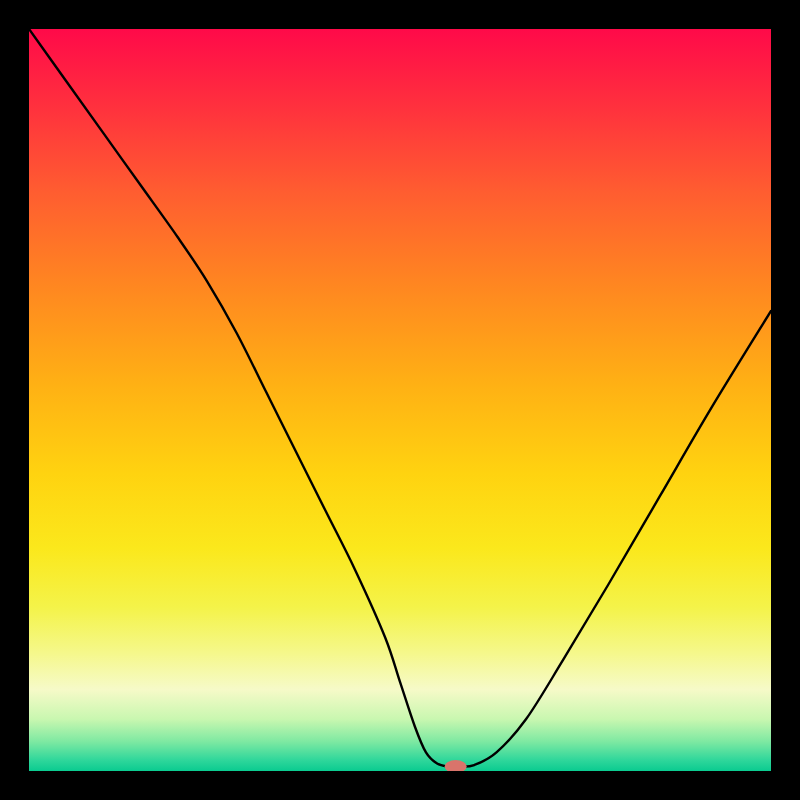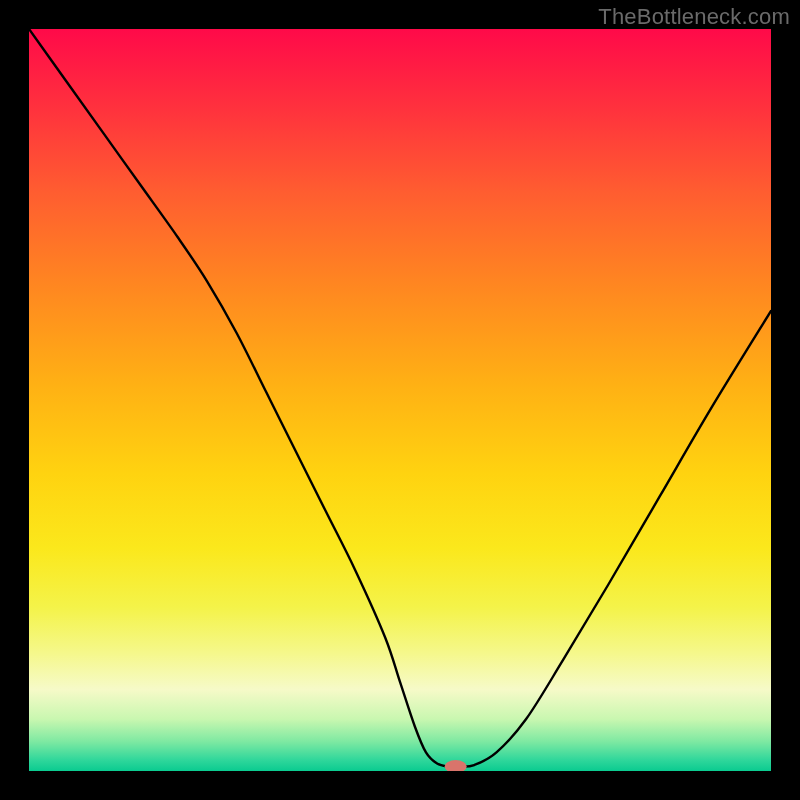--- a/index.html
+++ b/index.html
@@ -63,21 +63,20 @@
     color: #6a6a6a;
     font-size: 22px;
     font-weight: 500;
     letter-spacing: 0.2px;
   }
 </style>
 </head>
 <body>
 
 <div class="frame">
-  <div class="watermark">TheBottleneck.com</div>
 
   <div class="plot">
     <div class="gradient-sky"></div>
     <svg id="plot-svg" width="742" height="742" viewBox="0 0 742 742">
       <path id="curve-path" fill="none" stroke="#000" stroke-width="2.4" stroke-linejoin="round" stroke-linecap="round" d="M 0 0 C 6.183333333333334 8.656666666666657 24.733333333333334 34.62666666666661 37.1 51.93999999999994 C 49.46666666666667 69.25333333333327 61.833333333333336 86.56666666666666 74.2 103.88 C 86.56666666666666 121.19333333333333 98.93333333333334 138.5066666666666 111.3 155.81999999999994 C 123.66666666666666 173.13333333333327 137.27 191.6833333333333 148.4 207.76 C 159.53 223.83666666666667 168.18666666666664 236.2033333333333 178.07999999999998 252.27999999999997 C 187.97333333333333 268.3566666666666 197.86666666666667 285.67 207.76000000000002 304.22 C 217.65333333333336 322.77000000000004 227.54666666666668 343.7933333333333 237.44 363.58 C 247.33333333333331 383.3666666666667 257.2266666666667 403.1533333333333 267.12 422.94 C 277.0133333333333 442.7266666666667 286.9066666666667 462.5133333333333 296.8 482.3 C 306.6933333333333 502.0866666666667 316.5866666666667 520.6366666666667 326.48 541.66 C 336.37333333333333 562.6833333333333 348.73999999999995 589.8900000000001 356.15999999999997 608.44 C 363.58 626.99 366.05333333333334 638.12 371 652.96 C 375.94666666666666 667.8000000000001 381.5116666666667 685.7316666666667 385.84000000000003 697.48 C 390.16833333333335 709.2283333333334 393.26000000000005 717.2666666666667 396.97 723.45 C 400.68 729.6333333333334 404.39000000000004 732.2303333333334 408.1 734.58 C 411.81 736.9296666666667 415.52 737.0533333333333 419.22999999999996 737.548 C 422.93999999999994 738.0426666666667 426.03166666666664 737.7953333333334 430.35999999999996 737.548 C 434.6883333333333 737.3006666666666 439.01666666666665 738.4136666666666 445.2 736.064 C 451.3833333333333 733.7143333333333 458.8033333333333 731.1173333333334 467.46 723.45 C 476.1166666666667 715.7826666666667 486.01000000000005 705.5183333333333 497.14000000000004 690.06 C 508.27000000000004 674.6016666666666 520.6366666666667 652.96 534.24 630.7 C 547.8433333333334 608.44 562.6833333333334 583.7066666666667 578.76 556.5 C 594.8366666666666 529.2933333333333 613.3866666666665 497.14 630.6999999999999 467.46 C 648.0133333333333 437.78 664.0899999999999 409.3366666666667 682.64 378.42 C 701.19 347.50333333333333 732.1066666666667 298.03666666666663 742 281.96"></path>
       <ellipse id="marker-ellipse" fill="#d9746b" cx="426.65" cy="737.548" rx="11" ry="6.5"></ellipse>
     </svg>
   </div>
 </div>
 

